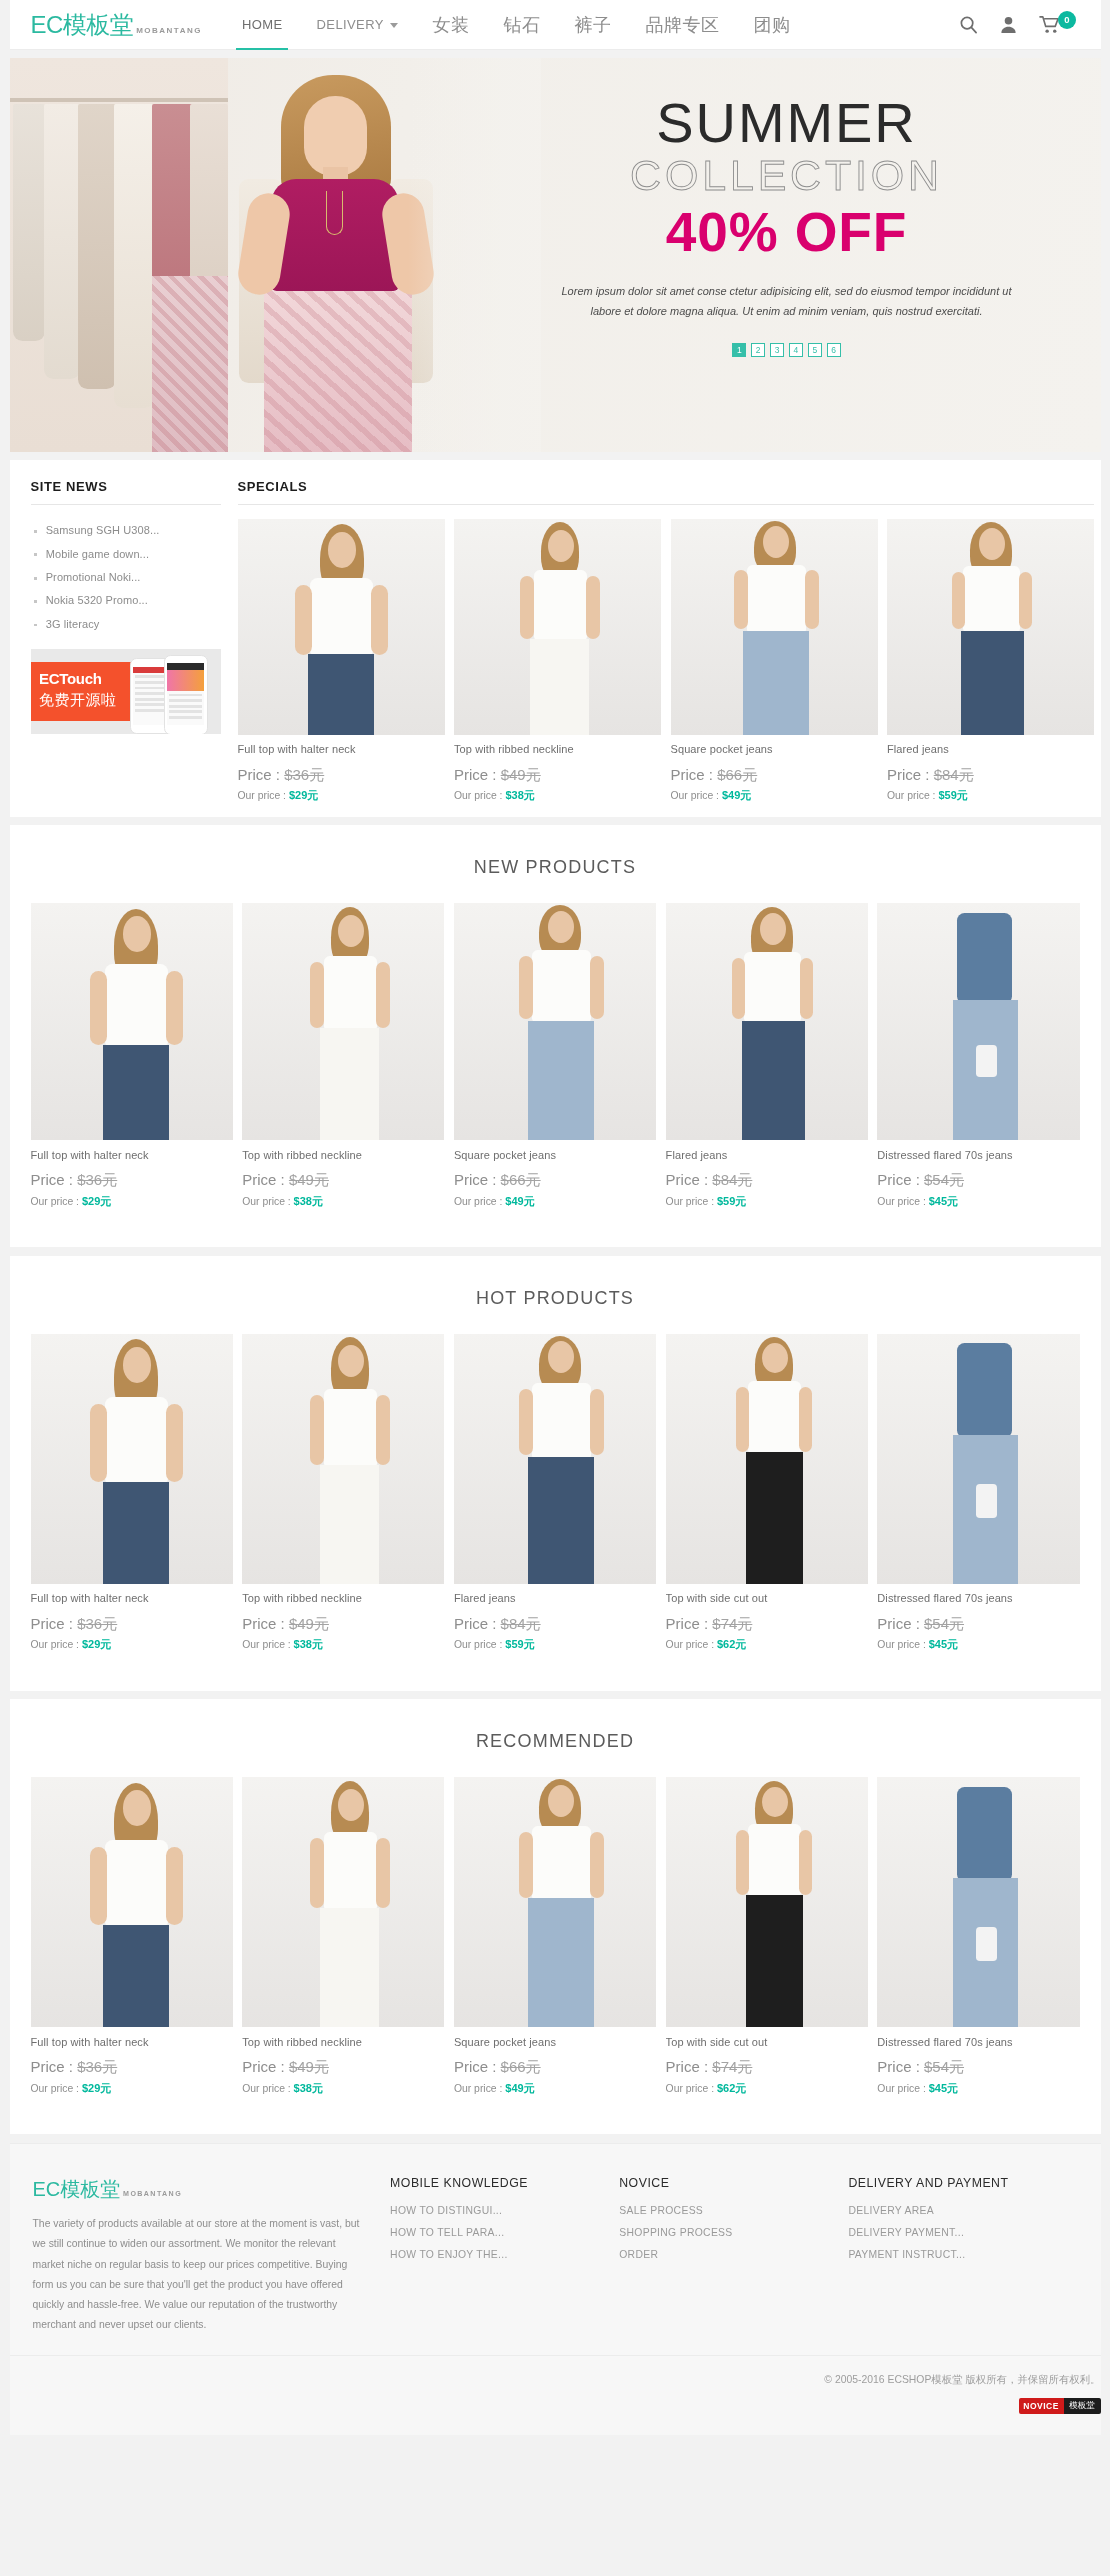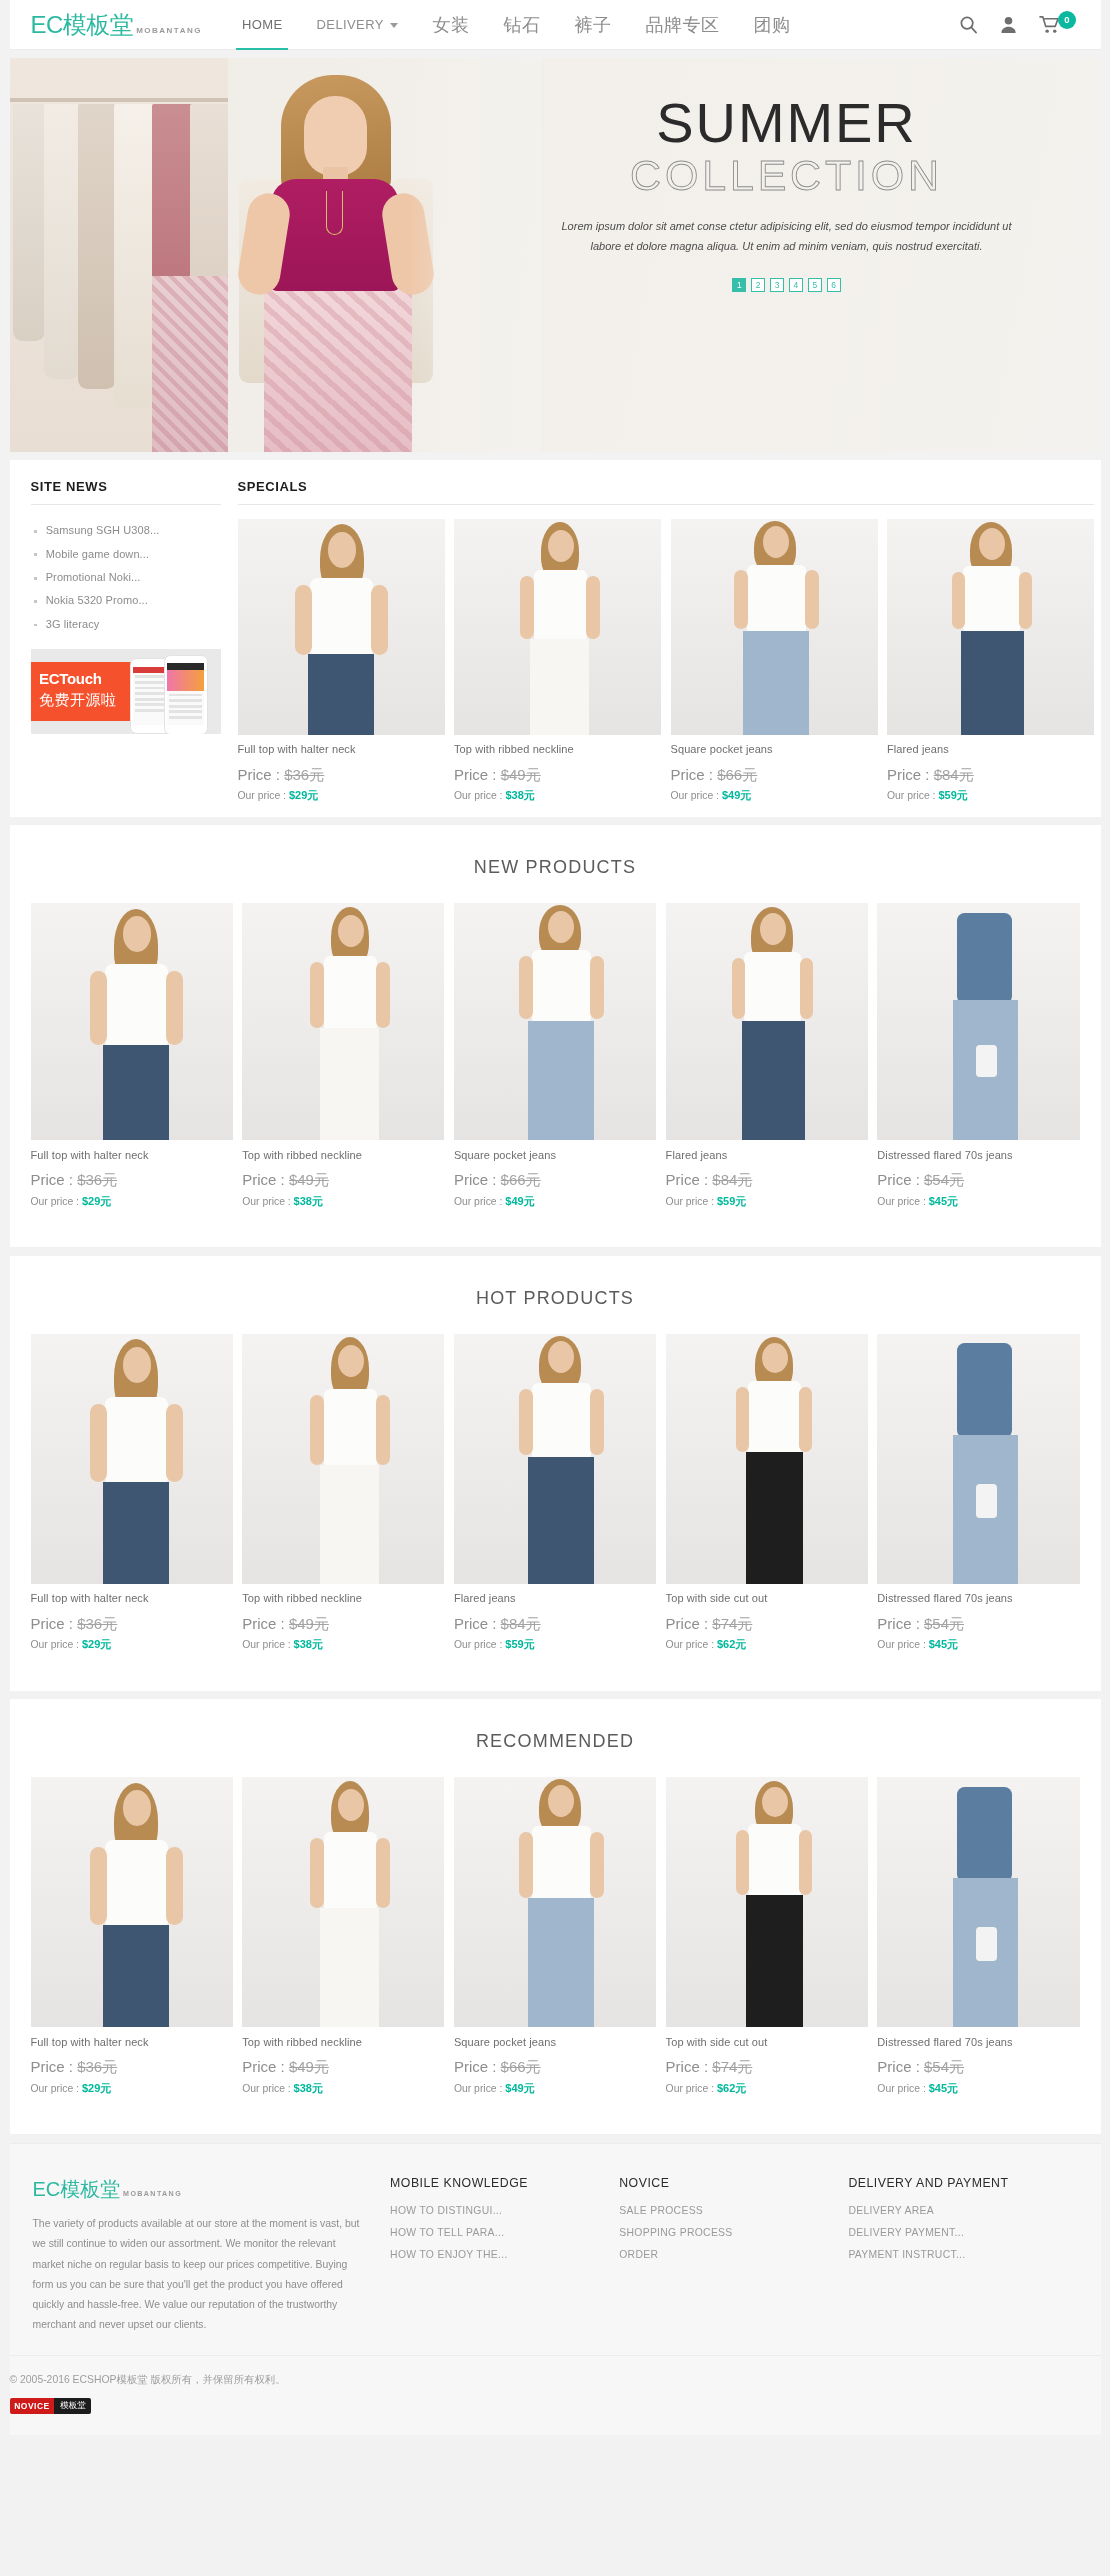--- a/index.html
+++ b/index.html
@@ -264,21 +264,21 @@
   .f-col-head {
     font-size: 12.3px; color: #2b2b2b; letter-spacing: 0.5px;
     margin-bottom: 15px; font-weight: 400;
   }
   .f-link {
     display:block; font-size: 10.4px; color: #9a9a9a; margin-bottom: 11.4px;
     letter-spacing:0.3px; cursor:pointer;
   }
   .copybar {
     width: 1091px; margin: 0 auto; background:#f7f7f7;
-    border-top: 0.9px solid #ececec; text-align: left;
+    border-top: 0.9px solid #ececec; text-align: right;
     padding: 17px 0 21px 0;
   }
   .copy-text { font-size: 10.4px; color: #9d9d9d; }
   .copy-logo {
     display:inline-flex; margin-top: 11.4px; height: 16px; border-radius:1.9px; overflow:hidden;
     font-size: 8.5px; align-items:stretch;
   }
   .cl-a { background:#cf1a1a; color:#fff; padding:0 4.7px; display:flex; align-items:center; font-weight:700; letter-spacing:0.5px;}
   .cl-b { background:#1c1c1c; color:#fff; padding:0 5.7px; display:flex; align-items:center; }
 </style>
@@ -348,20 +348,21 @@
         <div class="m-top"></div>
         <div class="m-armL"></div>
         <div class="m-armR"></div>
         <div class="m-necklace"></div>
       </div>
       <div class="banner-fade"></div>
     </div>
     <div class="banner-content">
       <div class="b-summer">SUMMER</div>
       <div class="b-collection">COLLECTION</div>
+      <div class="b-off">40% OFF</div>
       <div class="b-desc">Lorem ipsum dolor sit amet conse ctetur adipisicing elit, sed do eiusmod tempor incididunt ut labore et dolore magna aliqua. Ut enim ad minim veniam, quis nostrud exercitati.</div>
       <div class="b-pager">
         <span class="b-dot on">1</span>
         <span class="b-dot">2</span>
         <span class="b-dot">3</span>
         <span class="b-dot">4</span>
         <span class="b-dot">5</span>
         <span class="b-dot">6</span>
       </div>
     </div>

